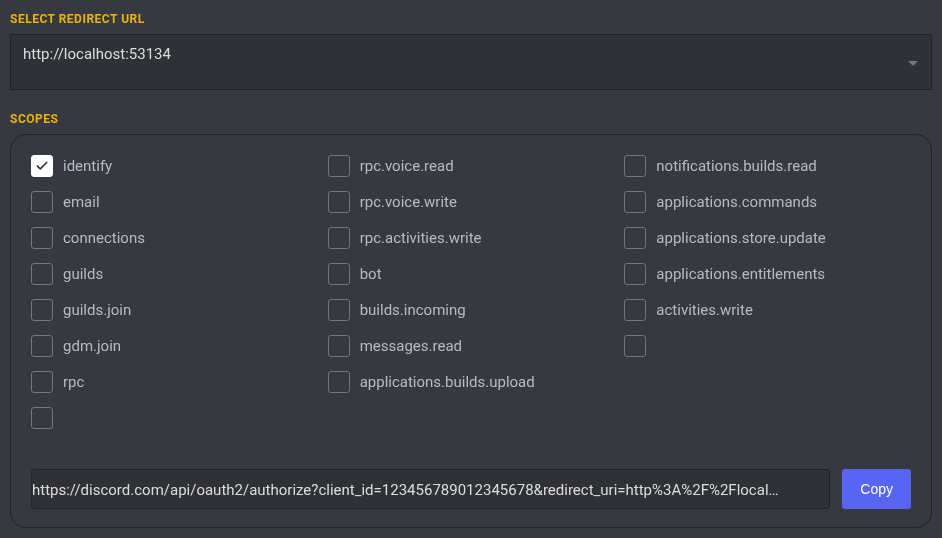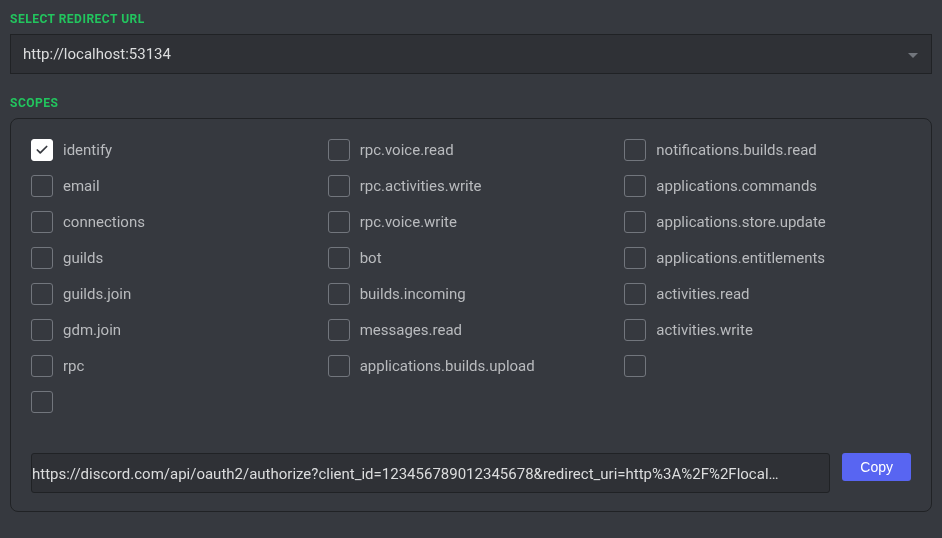--- a/index.html
+++ b/index.html
@@ -9,51 +9,51 @@
       color: #dcddde;
       width: 942px;
       height: 538px;
       padding: 12px 10px;
       font-size: 14px;
     }
     .section-label {
       font-size: 12px;
       font-weight: 700;
       letter-spacing: 0.5px;
-      color: #22c55e;
+      color: #eab308;
       text-transform: uppercase;
       margin-bottom: 8px;
     }
     .select-wrap {
       position: relative;
       margin-bottom: 22px;
     }
     .select {
       width: 100%;
       background: #2f3136;
       border: 1px solid #202225;
       border-radius: 0;
       color: #dcddde;
       font-size: 15px;
       padding: 10px 36px 10px 12px;
-      height: 40px;
+      height: 56px;
       line-height: 18px;
       cursor: pointer;
     }
     .select-caret {
       position: absolute;
       right: 14px;
       top: 50%;
       transform: translateY(-50%);
       pointer-events: none;
       color: #72767d;
     }
     .scopes-box {
       border: 1px solid #202225;
-      border-radius: 8px;
+      border-radius: 16px;
       padding: 20px 20px 18px 20px;
     }
     .scopes-grid {
       display: grid;
       grid-template-columns: repeat(3, 1fr);
       grid-auto-flow: column;
       grid-template-rows: repeat(8, auto);
       column-gap: 10px;
       row-gap: 14px;
       margin-bottom: 40px;
@@ -105,21 +105,21 @@
       text-overflow: ellipsis;
     }
     .copy-btn {
       background: #5865f2;
       color: #fff;
       border: none;
       border-radius: 3px;
       font-size: 14px;
       font-weight: 500;
       padding: 0 18px;
-      height: 28px;
+      height: 40px;
       cursor: pointer;
     }
     .placeholder-cell { visibility: hidden; }
   </style>
 </head>
 <body>
 
 <div class="section-label">SELECT REDIRECT URL</div>
 
 <div class="select-wrap">
@@ -169,28 +169,28 @@
       </label>
       <label class="chk">
         <span class="box"></span>
       </label>
       <label class="chk">
         <span class="box"></span>
         <span class="chk-label">rpc.voice.read</span>
       </label>
       <label class="chk">
         <span class="box"></span>
+        <span class="chk-label">rpc.voice.write</span>
+      </label>
+      <label class="chk">
+        <span class="box"></span>
         <span class="chk-label">rpc.activities.write</span>
       </label>
       <label class="chk">
         <span class="box"></span>
-        <span class="chk-label">rpc.voice.write</span>
-      </label>
-      <label class="chk">
-        <span class="box"></span>
         <span class="chk-label">bot</span>
       </label>
       <label class="chk">
         <span class="box"></span>
         <span class="chk-label">builds.incoming</span>
       </label>
       <label class="chk">
         <span class="box"></span>
         <span class="chk-label">messages.read</span>
       </label>
@@ -207,24 +207,20 @@
         <span class="box"></span>
         <span class="chk-label">applications.commands</span>
       </label>
       <label class="chk">
         <span class="box"></span>
         <span class="chk-label">applications.store.update</span>
       </label>
       <label class="chk">
         <span class="box"></span>
         <span class="chk-label">applications.entitlements</span>
-      </label>
-      <label class="chk">
-        <span class="box"></span>
-        <span class="chk-label">activities.read</span>
       </label>
       <label class="chk">
         <span class="box"></span>
         <span class="chk-label">activities.write</span>
       </label>
       <label class="chk">
         <span class="box"></span>
       </label>
       <div class="chk placeholder-cell"></div>
     </div>

